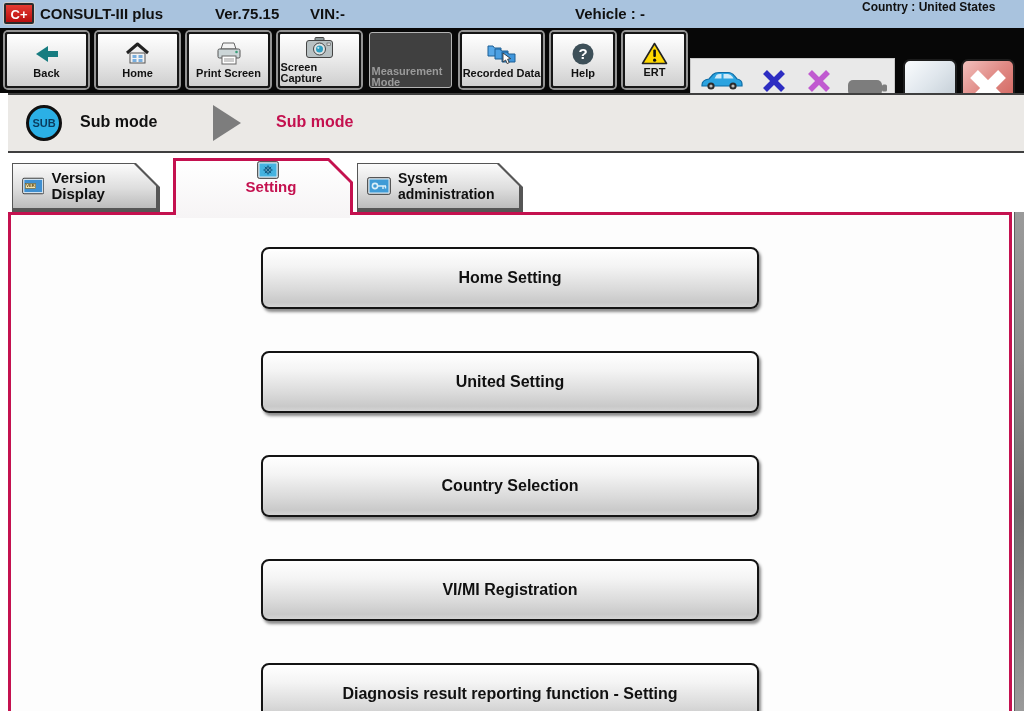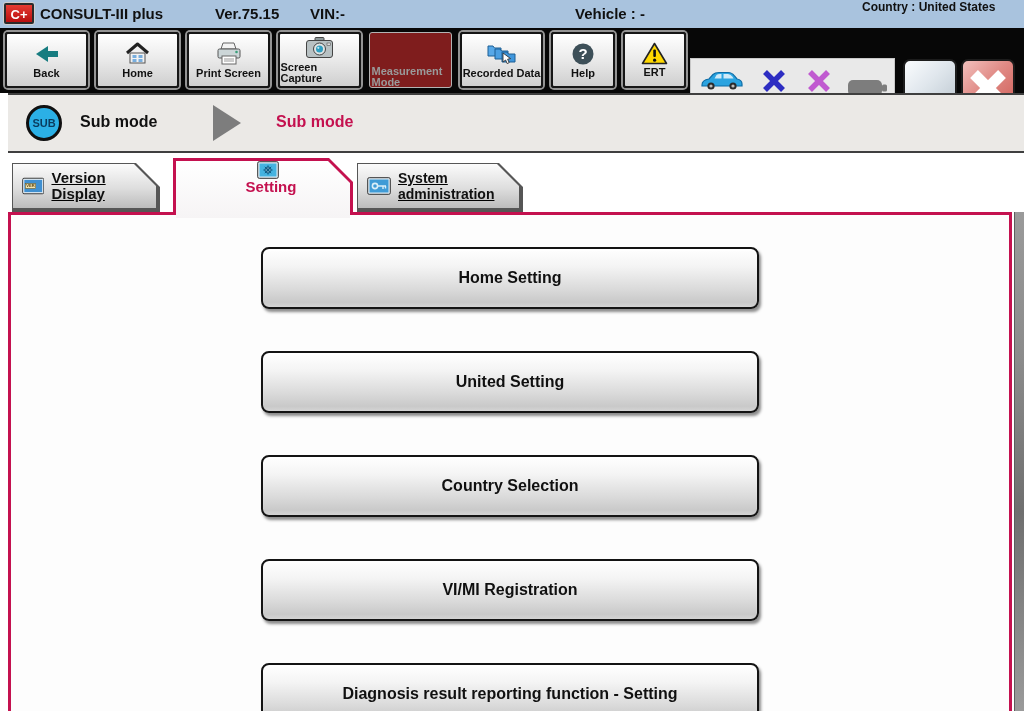--- a/index.html
+++ b/index.html
@@ -13,21 +13,21 @@
   .t-app{left:40px;}
   .t-ver{left:215px;}
   .t-vin{left:310px;}
   .t-veh{left:575px;}
   .t-country{position:absolute;left:862px;top:1px;width:155px;font-weight:bold;font-size:12px;line-height:13px;color:#101010;}
 
   
   .toolbar{position:absolute;left:0;top:28px;width:1024px;height:65px;background:#070707;}
   .tool-btn{position:absolute;top:4px;height:56px;box-sizing:border-box;border:2px solid #161616;border-radius:3px;background:linear-gradient(180deg,#ffffff 0%,#ececec 45%,#cfcfcf 100%);box-shadow:0 0 0 2px #949494;display:flex;flex-direction:column;align-items:center;justify-content:center;cursor:pointer;}
   .tool-btn .lbl{font-weight:bold;font-size:11px;line-height:11px;color:#111;text-align:left;margin-top:2px;max-width:78px;}
-  .tool-btn.disabled{background:#7f1d1d;border:1px solid #b3b3b3;box-shadow:none;gap:32px;}
+  .tool-btn.disabled{background:#404040;border:1px solid #b3b3b3;box-shadow:none;gap:32px;}
   .tool-btn.disabled .lbl{color:#9a9a9a;}
   .tool-btn.disabled svg{opacity:.55;}
   .tb1{left:5px;width:83px;}  .tb2{left:96px;width:83px;} .tb3{left:187px;width:83px;}
   .tb4{left:278px;width:83px;}.tb5{left:369px;width:83px;}.tb6{left:460px;width:83px;}
   .tb7{left:551px;width:64px;}.tb8{left:623px;width:63px;}
 
   .status-panel{position:absolute;left:690px;top:30px;width:205px;height:60px;background:#e9e9e9;border:1px solid #c8c8c8;box-sizing:border-box;display:flex;align-items:center;}
   .st-col{display:flex;flex-direction:column;align-items:center;justify-content:center;}
   .st-car{width:62px;} .st-vi{width:42px;} .st-mi{width:48px;} .st-batt{width:50px;}
   .st-lbl{font-weight:bold;font-size:13px;line-height:13px;color:#111;margin-top:1px;}
@@ -42,21 +42,21 @@
   .sub-badge{position:absolute;left:18px;top:10px;width:36px;height:36px;border-radius:50%;background:#2bb0e6;border:3px solid #101010;box-sizing:border-box;color:#0a3c5e;font-weight:bold;font-size:11px;display:flex;align-items:center;justify-content:center;}
   .sub-mode-lbl{position:absolute;left:72px;top:18px;font-weight:bold;font-size:16px;color:#101010;}
   .crumb-arrow{position:absolute;left:205px;top:10px;width:0;height:0;border-top:18px solid transparent;border-bottom:18px solid transparent;border-left:28px solid #7d7d7d;}
   .sub-current{position:absolute;left:268px;top:18px;font-weight:bold;font-size:16px;color:#c4114f;}
 
   
   .tabzone{position:absolute;left:0;top:153px;width:1024px;height:62px;background:#ffffff;}
   .tab-outer,.tab-inner{position:absolute;clip-path:polygon(0 0,calc(100% - 24px) 0,100% 24px,100% 100%,0 100%);}
   .tab-inner{clip-path:polygon(0 0,calc(100% - 22px) 0,100% 22px,100% 100%,0 100%);display:flex;align-items:center;padding-left:9px;box-sizing:border-box;cursor:pointer;}
   .tab-inactive-outer{background:#565656;}
-  .tab-inactive-inner{background:linear-gradient(180deg,#fbfbfb 0%,#dedede 55%,#bcbcbc 100%);text-decoration:underline;}
+  .tab-inactive-inner{background:linear-gradient(180deg,#fbfbfb 0%,#dedede 55%,#bcbcbc 100%);}
   .tab-lbl{font-weight:bold;font-size:15px;color:#101010;margin-left:7px;line-height:16px;}
   .tab-lbl.two{font-size:14px;}
   .tab-active-outer{background:#c4114f;}
   .tab-active-inner{background:linear-gradient(180deg,#ffffff 0%,#f6f4f5 100%);flex-direction:column;}
   .tab-active-inner .tab-lbl{color:#c4114f;}
 
   
   .content{position:absolute;left:8px;top:212px;width:1004px;height:499px;box-sizing:border-box;border:3px solid #c4114f;border-bottom:none;background:#fdfdfd;z-index:2;}
   .vscroll{position:absolute;right:0;top:212px;width:9px;height:499px;background:linear-gradient(180deg,#9a9a9a 0%,#8b8b8b 30%,#6f6f6f 60%,#9a9a9a 100%);border-left:1px solid #5c5c5c;z-index:3;cursor:pointer;}
 

